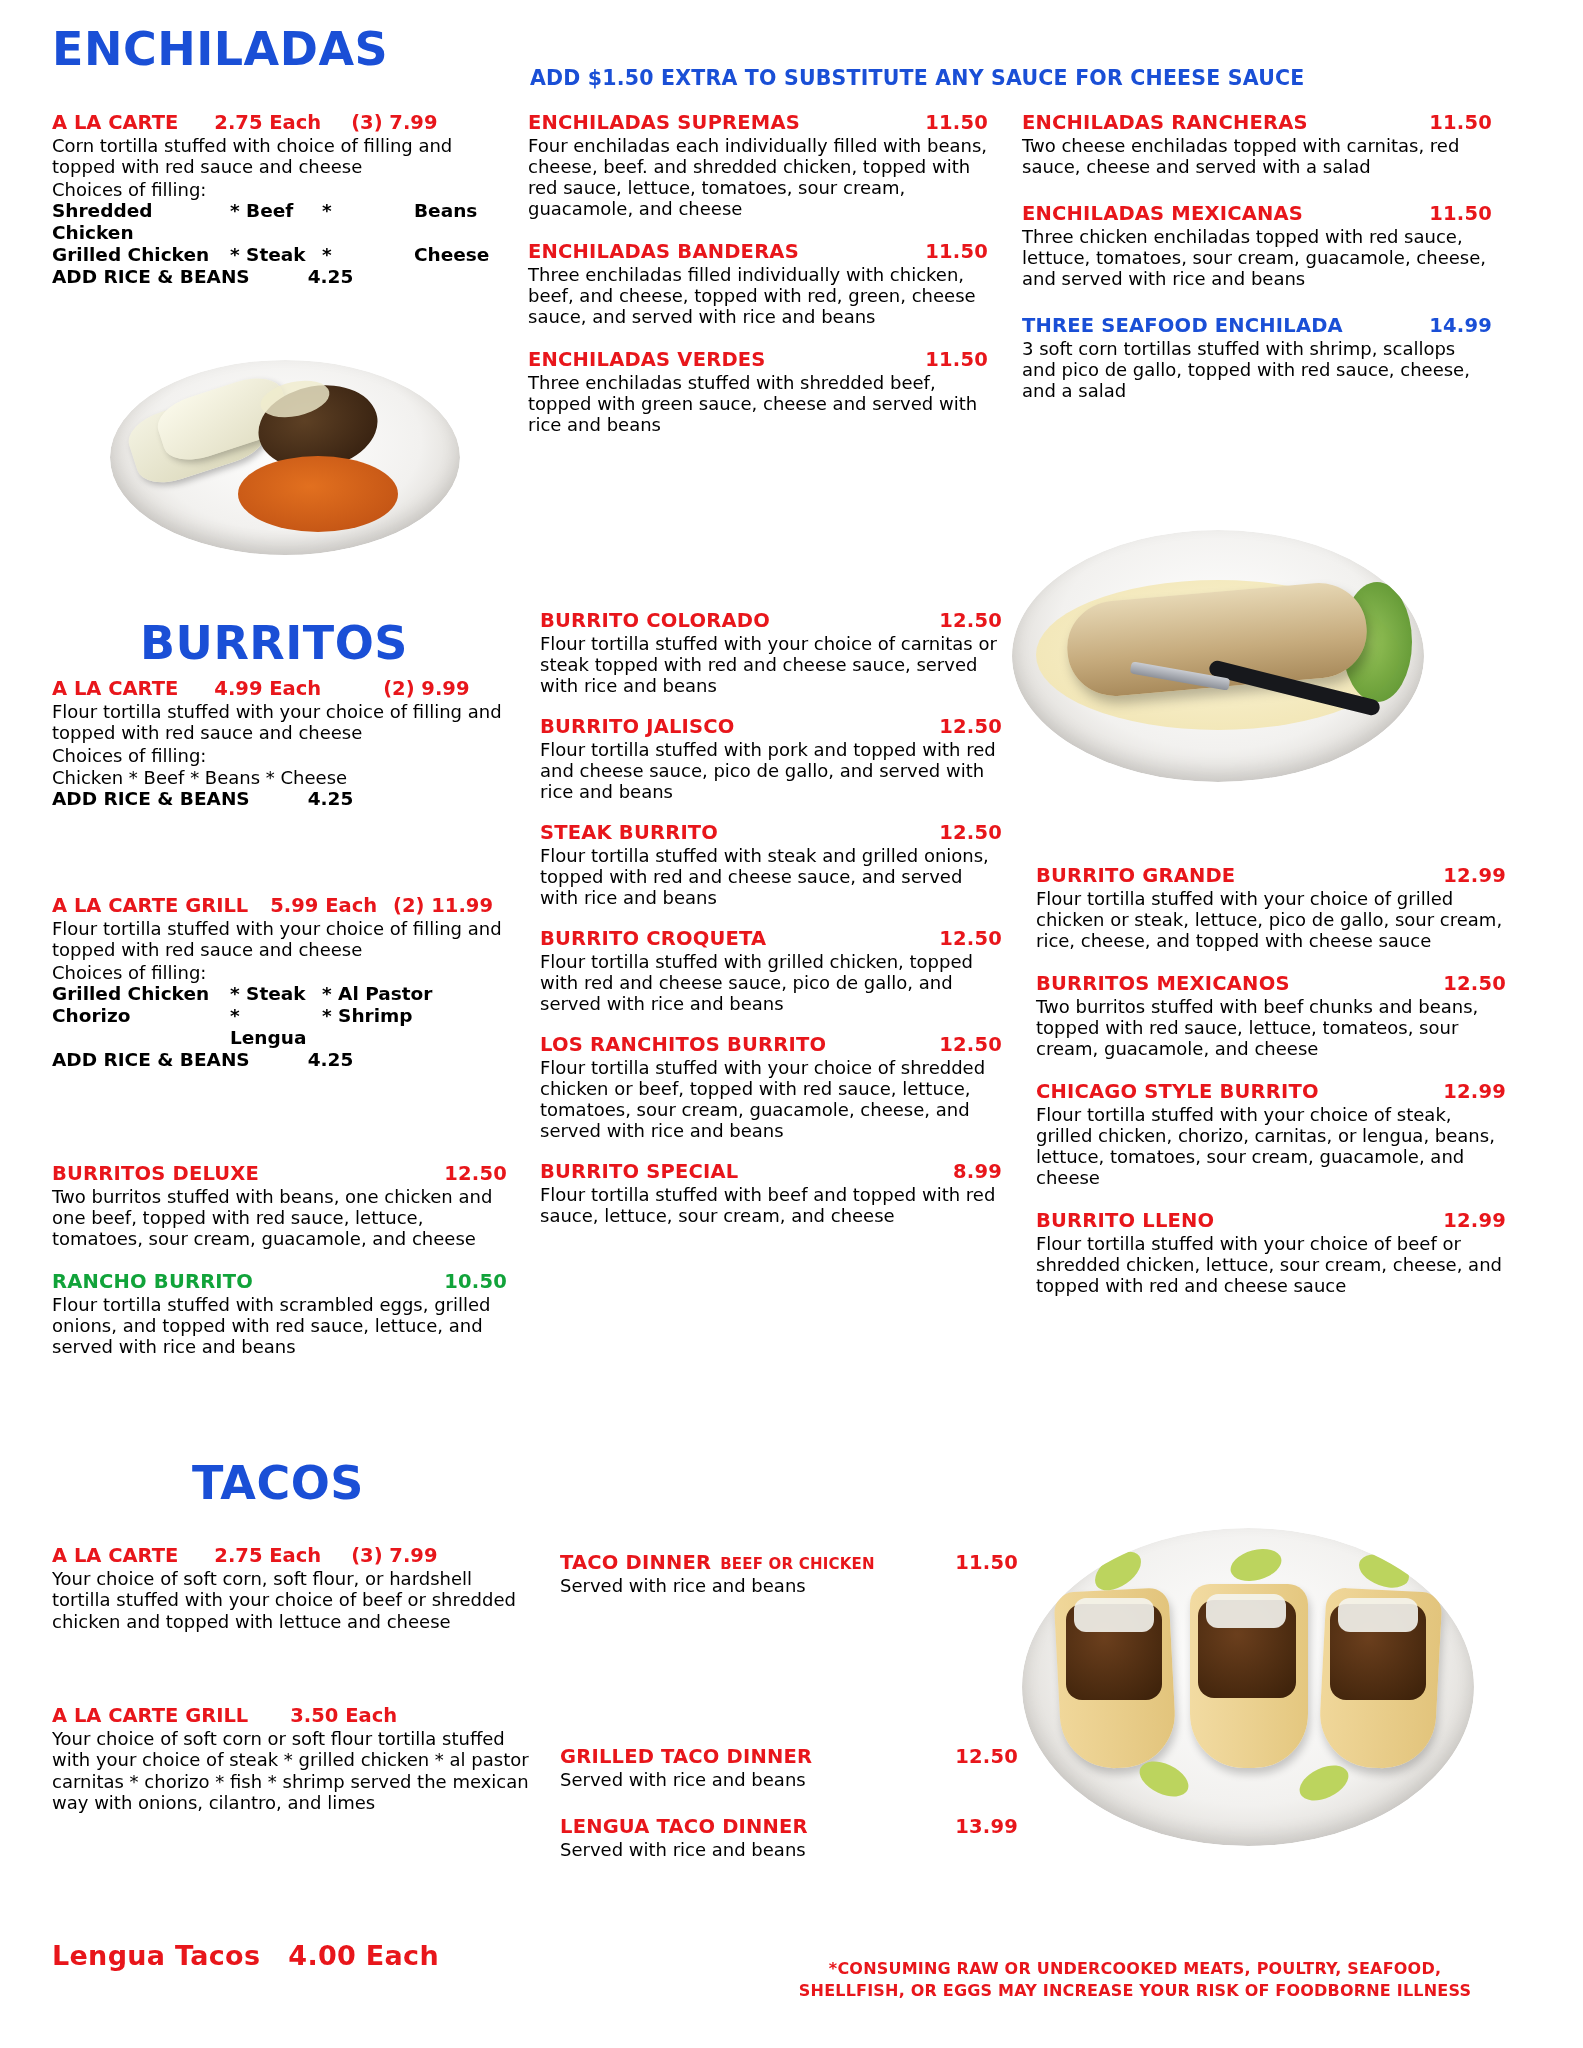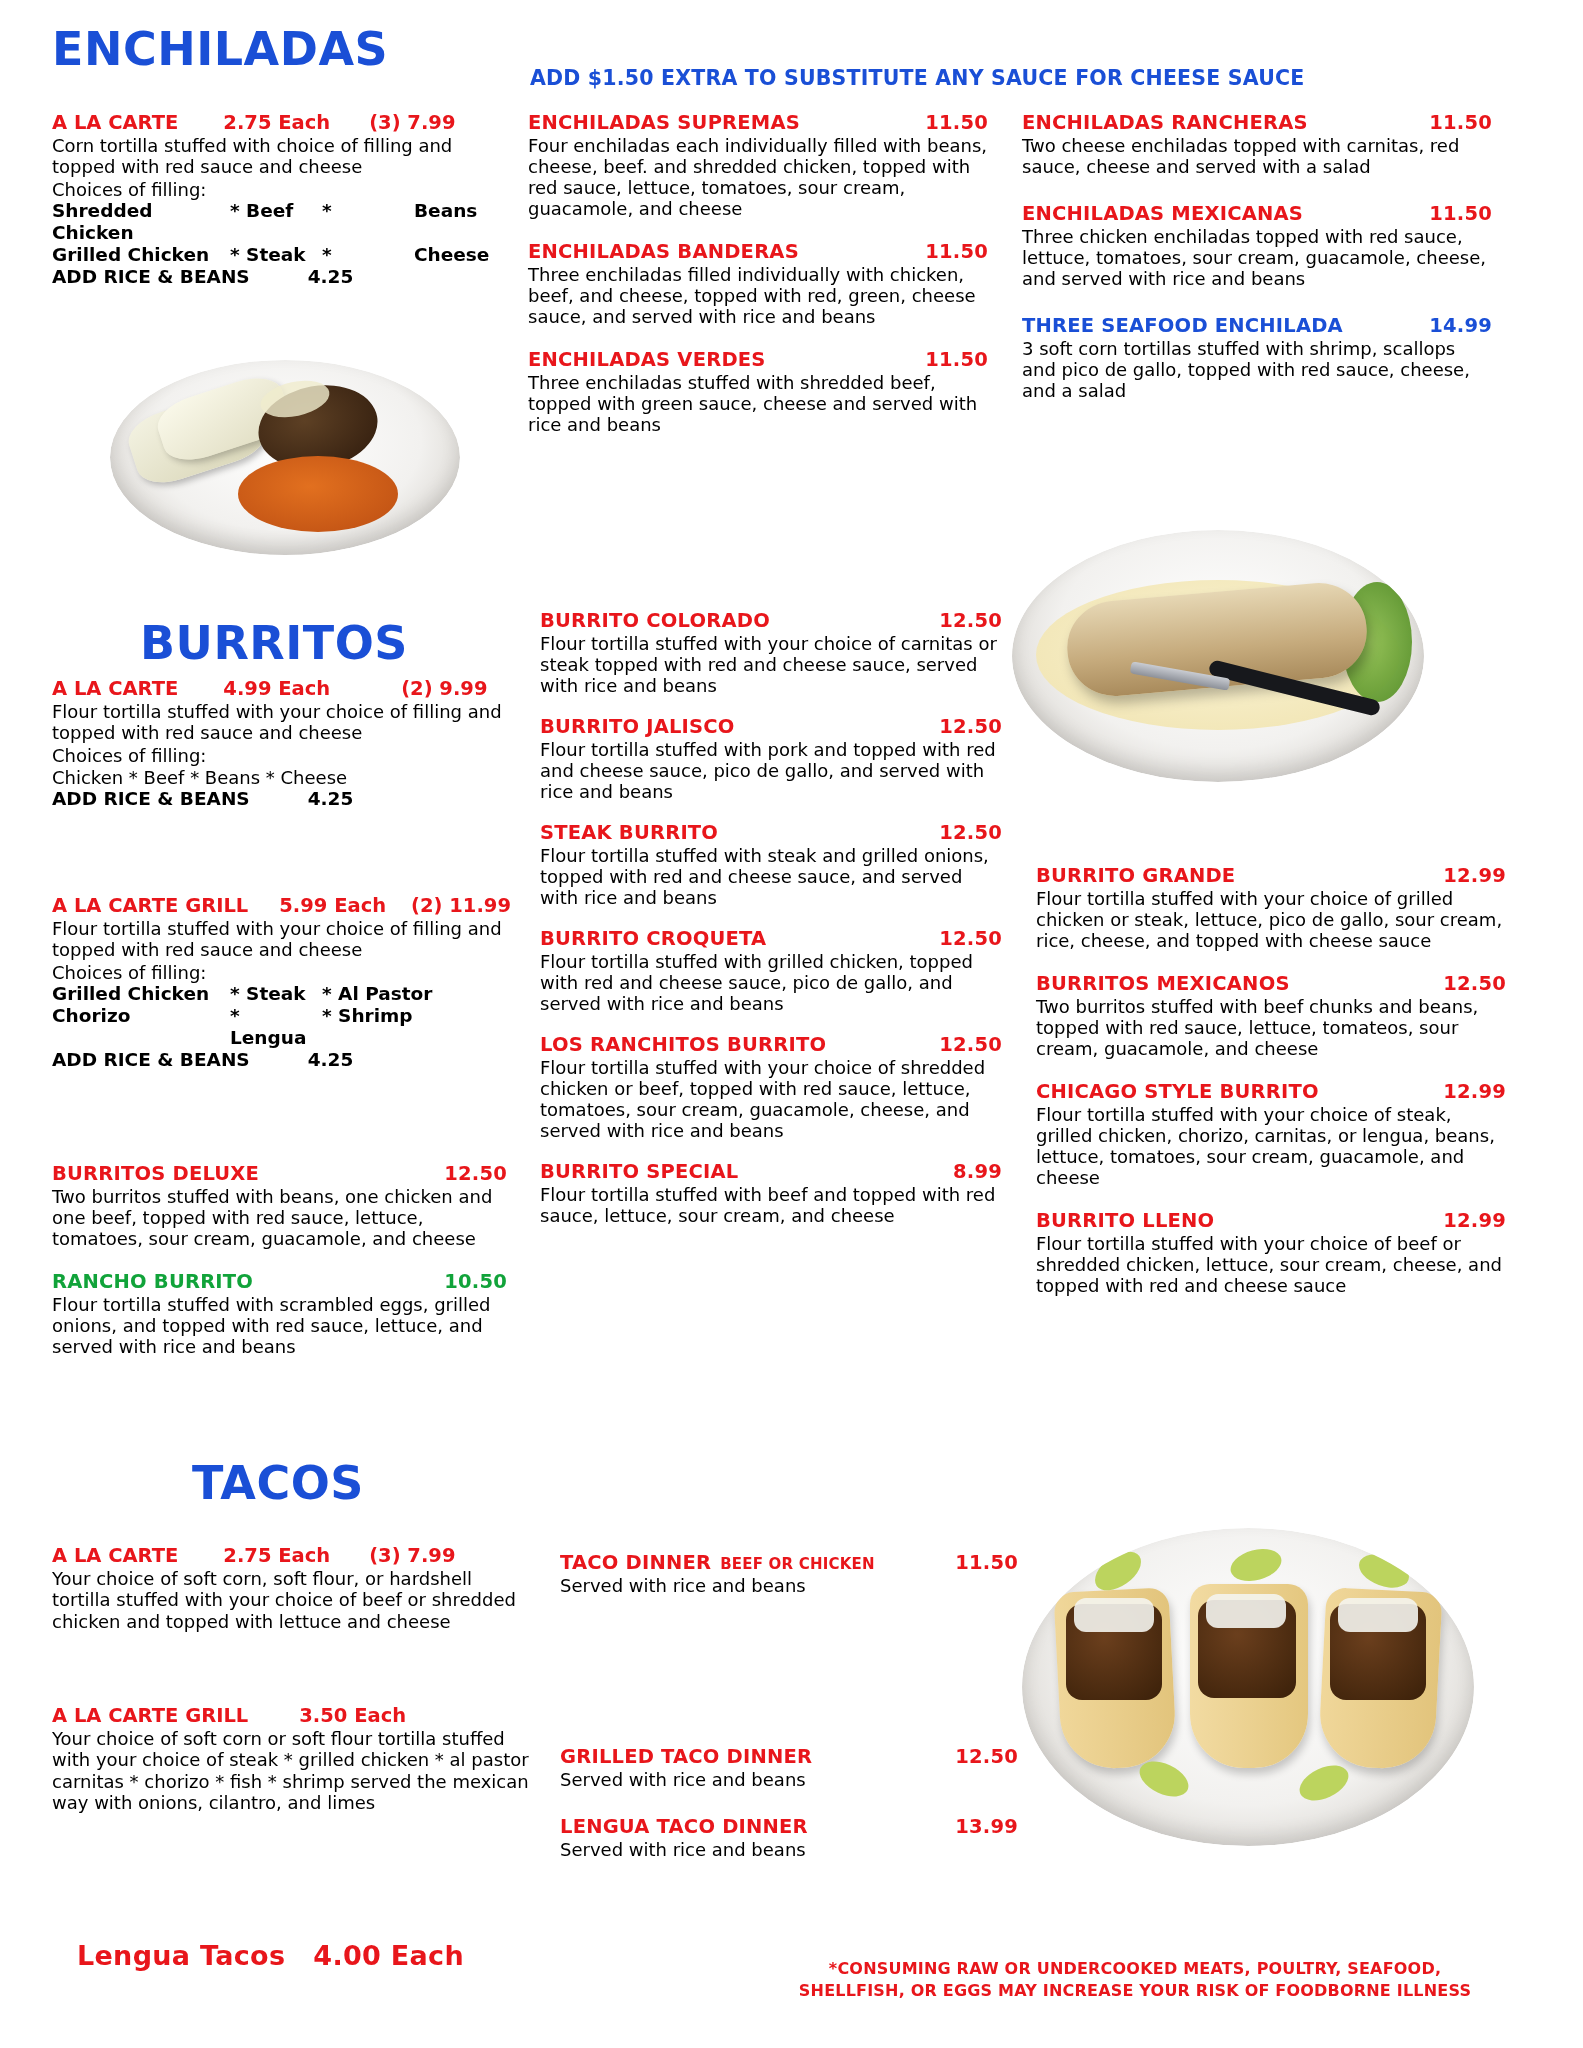--- a/index.html
+++ b/index.html
@@ -80,21 +80,20 @@
     display: flex;
   }
   .choice-line span.c1 { width: 178px; }
   .choice-line span.c2 { width: 92px; }
   .alc-head {
     display: flex;
     font-weight: bold;
     font-size: 19.5px;
     color: #e8161b;
     line-height: 1.15;
-    gap: 9px;
   }
   .alc-head .p1 { margin-left: 36px; }
   .alc-head .p2 { margin-left: 30px; }
   .addline {
     font-size: 18.5px;
     font-weight: bold;
     display: flex;
   }
   .addline .amt { margin-left: 58px; }
 
@@ -383,21 +382,21 @@
 
   <div class="blk" style="left:52px; top:1705px; width:480px;">
     <div class="alc-head">
       <span>A LA CARTE GRILL</span>
       <span class="p1" style="margin-left:42px;">3.50 Each</span>
     </div>
     <div class="desc">Your choice of soft corn or soft flour tortilla stuffed with your choice of steak  *  grilled chicken  *  al pastor carnitas * chorizo *  fish * shrimp served the mexican way with onions, cilantro, and limes</div>
   </div>
 
   <div class="blk" style="left:52px; top:1940px;">
-    <div style="display:flex; font-weight:bold; color:#e8161b; font-size:27px; letter-spacing:0.3px;margin-left:25px;">
+    <div style="display:flex; font-weight:bold; color:#e8161b; font-size:27px; letter-spacing:0.3px;">
       <span>Lengua Tacos</span>
       <span style="margin-left:28px;">4.00 Each</span>
     </div>
   </div>
 
   <div class="blk" style="left:560px; top:1552px; width:458px;">
     <div class="item">
       <div class="item-head">
         <span class="nm">TACO DINNER</span>
         <span class="sub">BEEF OR CHICKEN</span>

